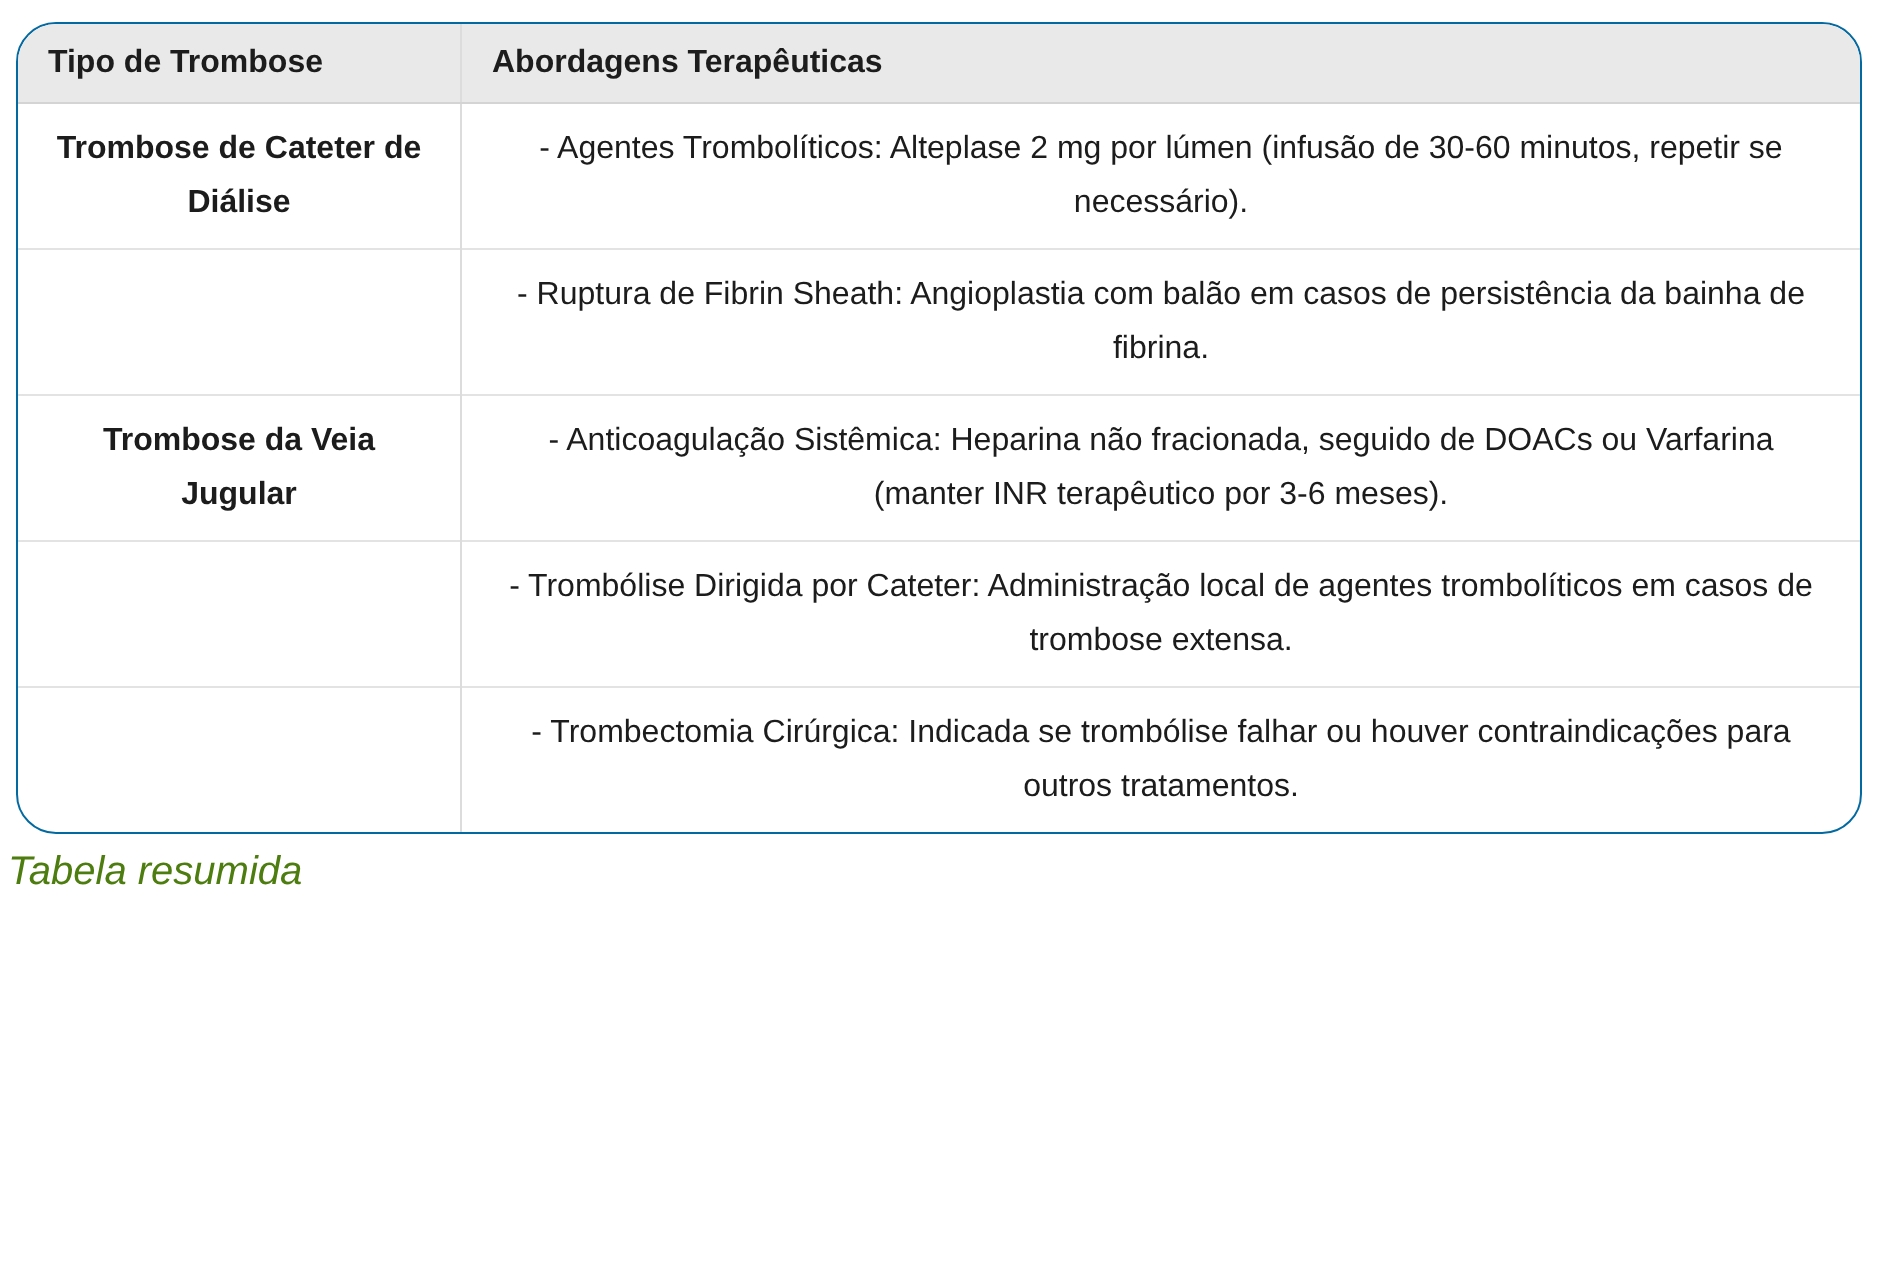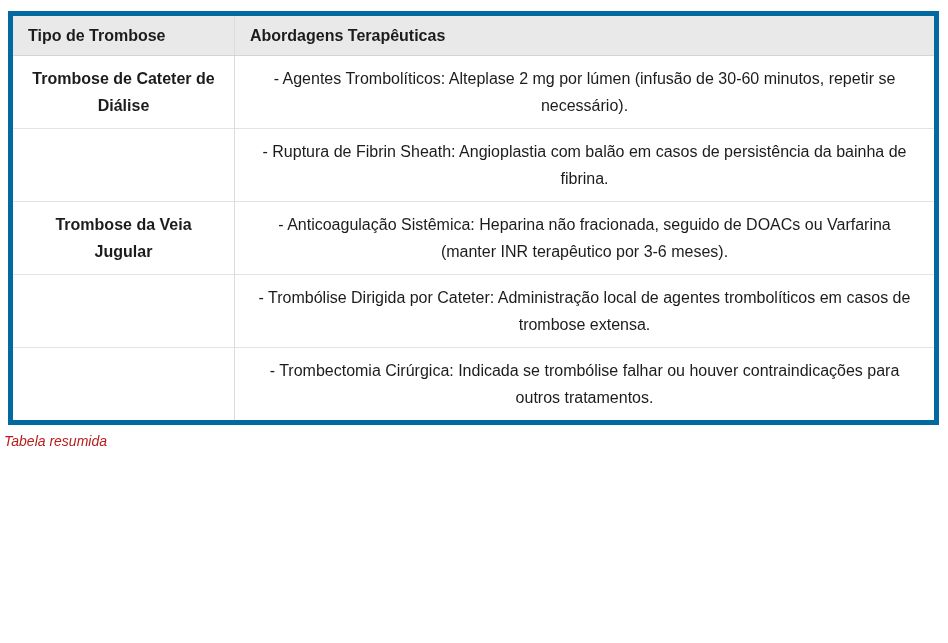--- a/index.html
+++ b/index.html
@@ -11,22 +11,22 @@
     font-family: "Liberation Sans", sans-serif;
     color: #1c1c1c;
     overflow: hidden;
   }
   .page {
     padding-top: 11px;
   }
   .table-wrap {
     margin-left: 8px;
     width: 921px;
-    border: 5px solid #0369a1;
-    border-radius: 0;
+    border: 1px solid #0369a1;
+    border-radius: 20px;
     overflow: hidden;
     background: #ffffff;
   }
   table.summary {
     border-collapse: collapse;
     width: 100%;
     font-size: 16px;
     line-height: 27px;
   }
   table.summary th,
@@ -55,22 +55,22 @@
   }
   .type-text {
     font-weight: bold;
   }
   .approach-label {
     font-weight: normal;
   }
   .caption {
     margin: 8px 0 0 4px;
     font-style: italic;
-    font-size: 14px;
-    color: #b91c1c;
+    font-size: 20px;
+    color: #4d7c0f;
   }
 </style>
 </head>
 <body>
 
 <div class="page">
   <div class="table-wrap">
     <table class="summary">
       <thead>
         <tr>

